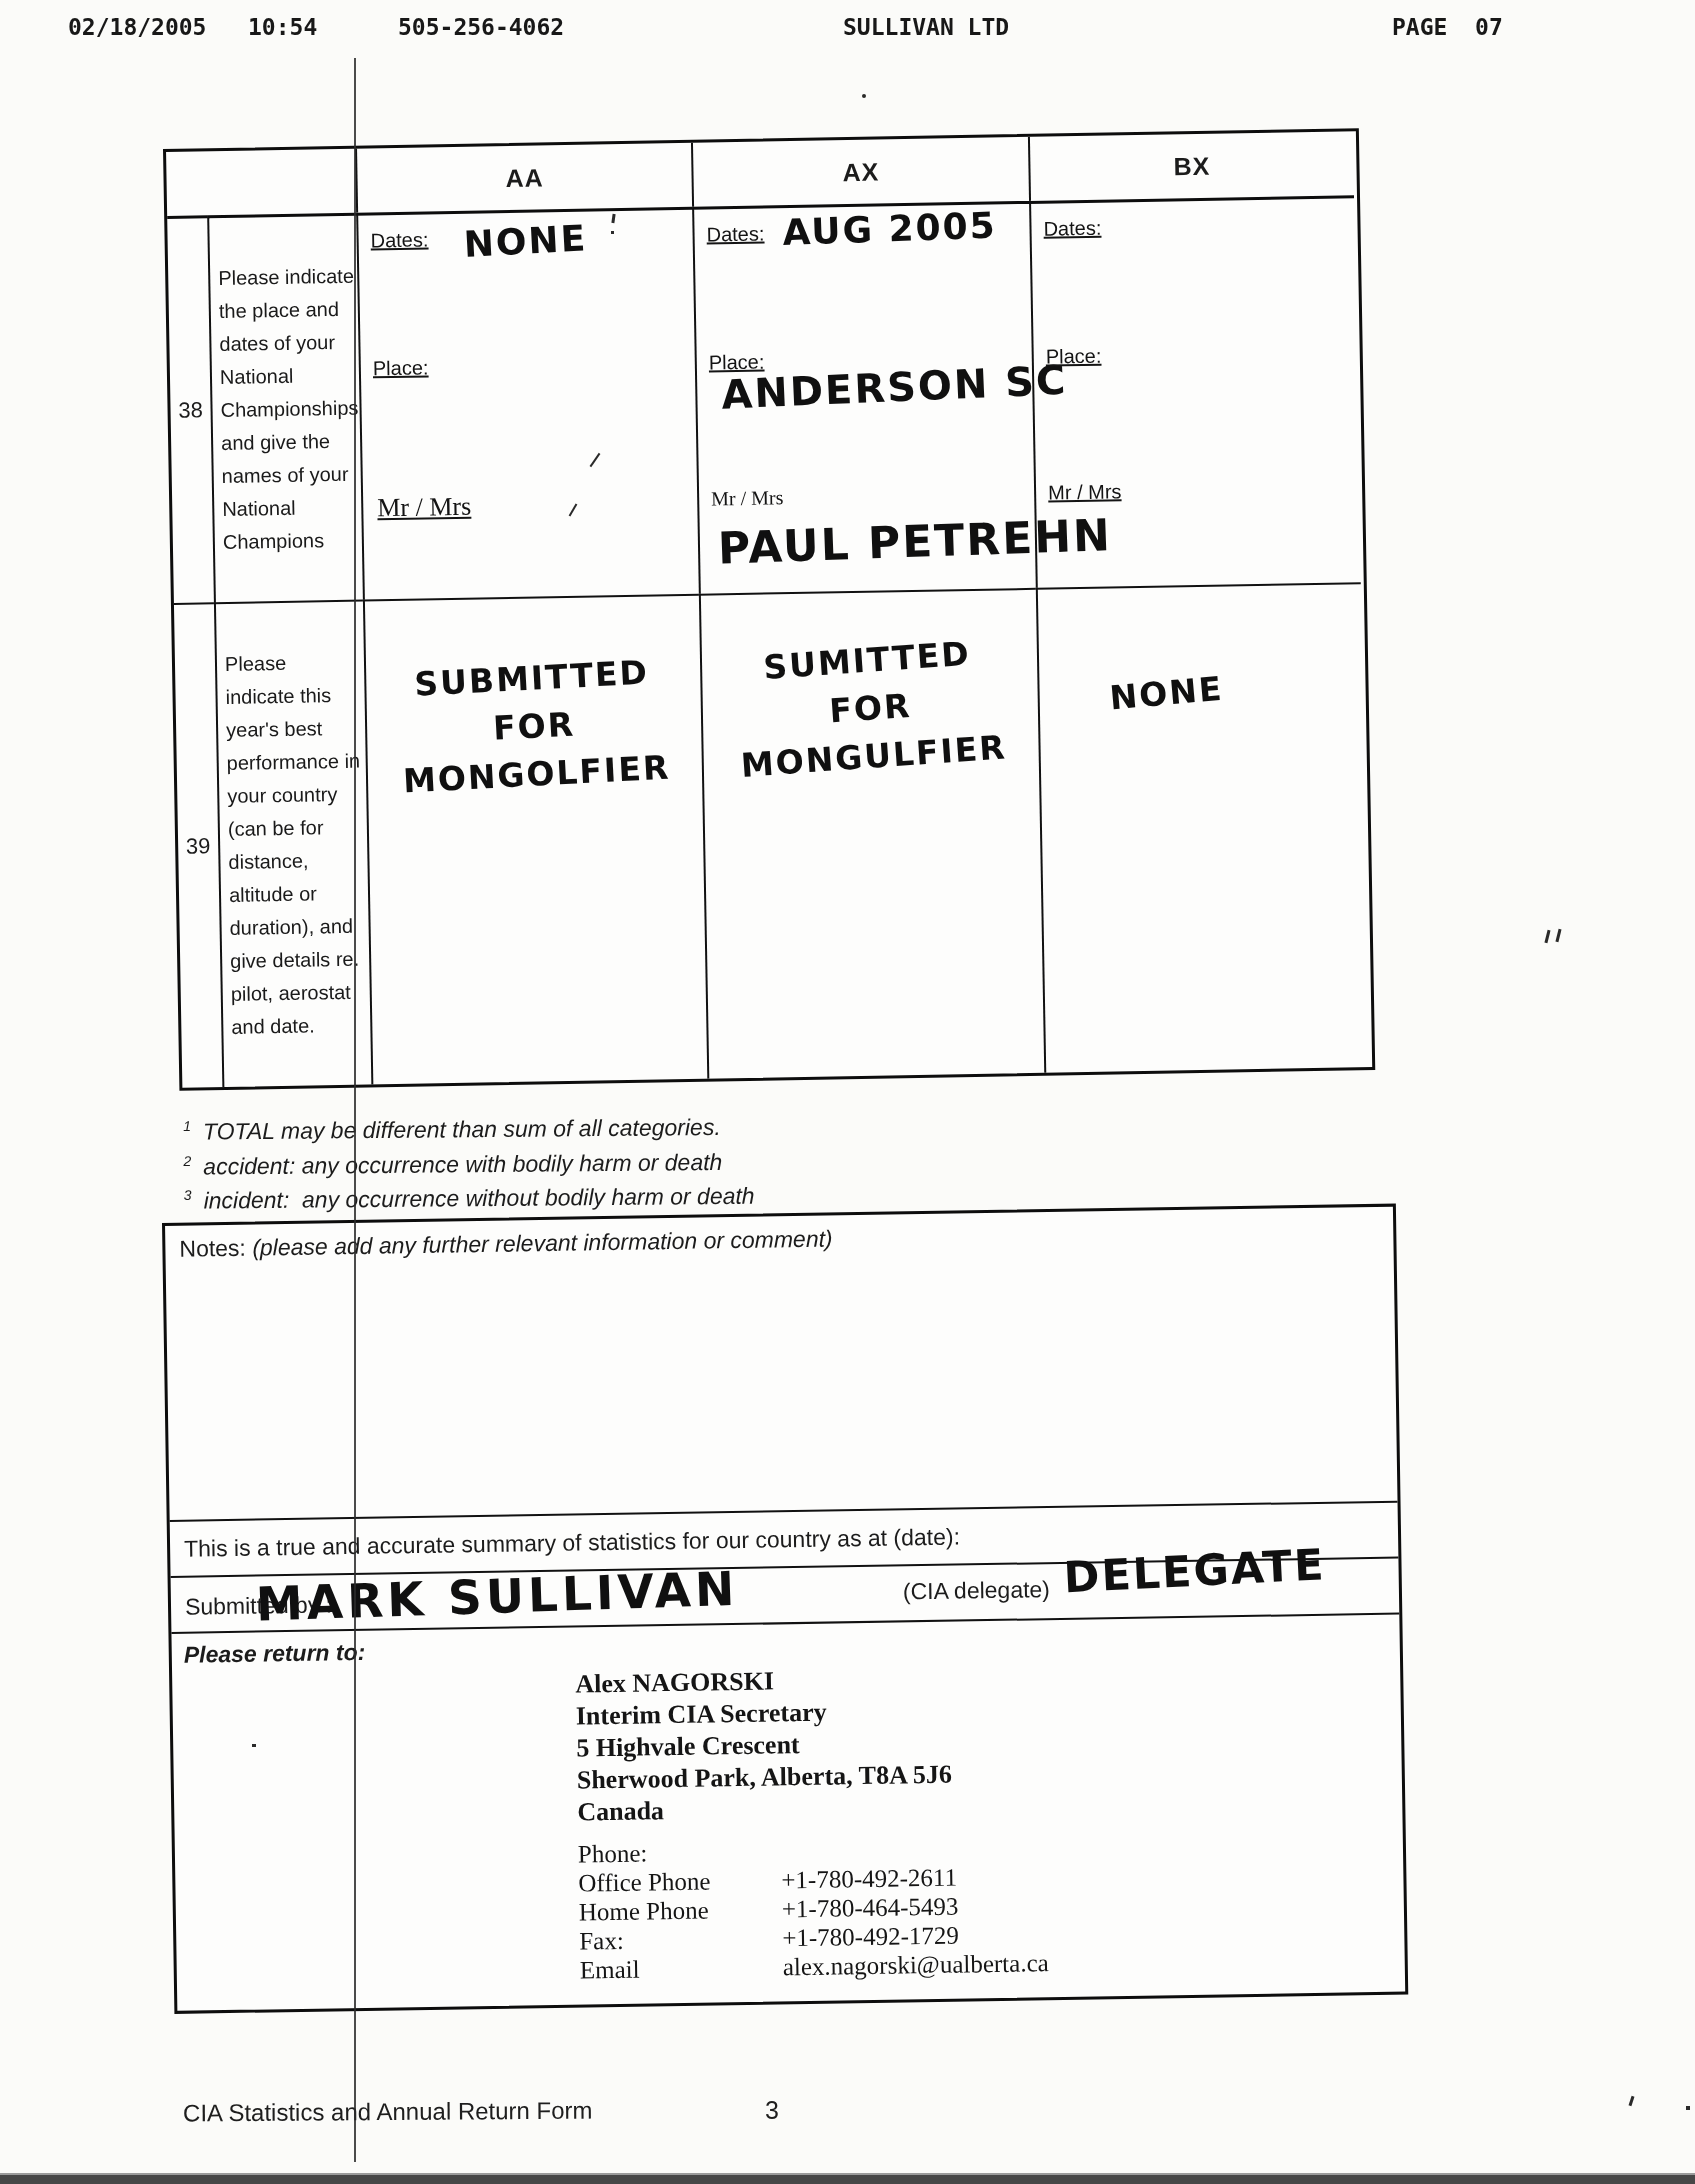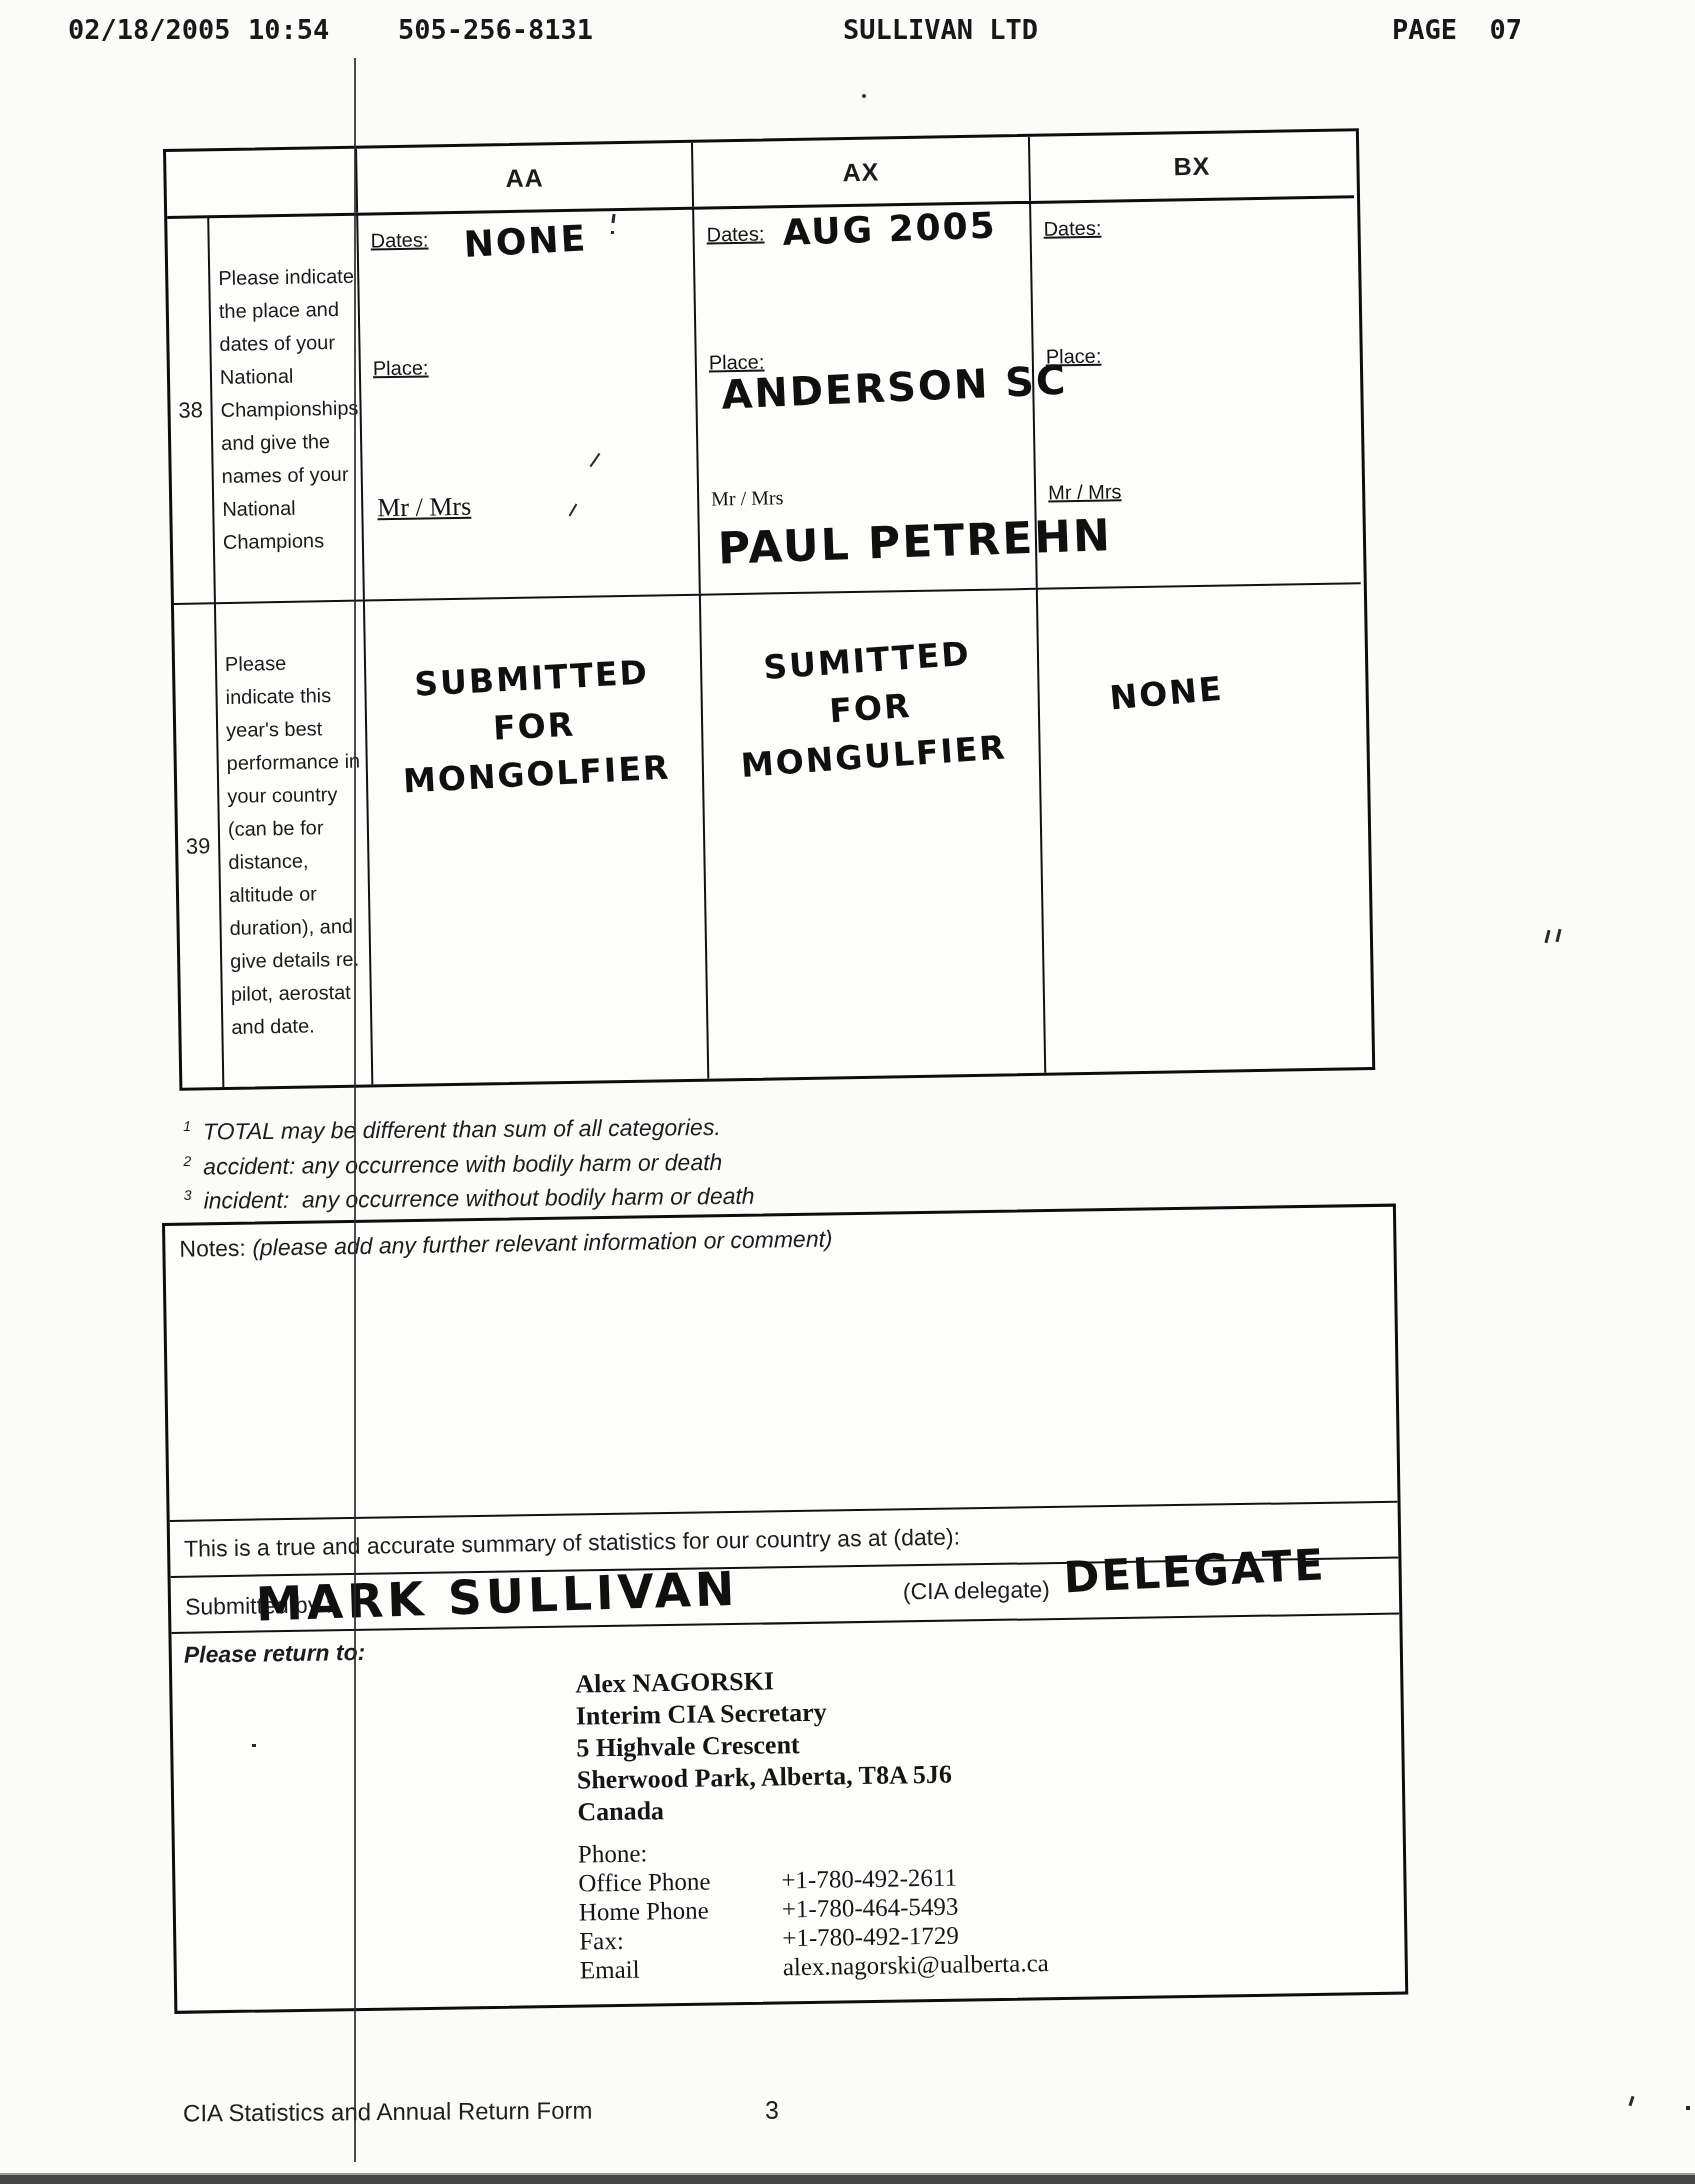--- a/index.html
+++ b/index.html
@@ -4,21 +4,21 @@
 <style>
   html,body{margin:0;padding:0;}
   body{
     width:1695px;height:2184px;position:relative;overflow:hidden;
     background:#fbfbf9;color:#1c1c1c;
     font-family:"Liberation Sans", sans-serif;
     -webkit-font-smoothing:none;
   }
   .abs{position:absolute;}
   
-  .fax{font-family:"DejaVu Sans Mono", monospace;font-weight:bold;font-size:27px;
+  .fax{font-family:"DejaVu Sans Mono", monospace;font-weight:bold;font-size:23px;
        color:#181818;white-space:pre;top:14px;}
   
   .fold{left:354px;top:58px;width:2px;height:2104px;background:#2b2b2b;opacity:.85;}
   .speck{position:absolute;background:#2a2a2a;}
   .strip{left:0;bottom:0;width:1695px;height:9px;background:#474747;}
   .strip-hi{left:0;bottom:9px;width:1695px;height:2px;background:#9b9b9b;}
   
   .formtable{
     left:163px;top:149px;width:1190px;
     transform:rotate(-1deg);transform-origin:0 0;
@@ -86,21 +86,21 @@
   
   .footer-title{left:183px;top:2098px;font-size:24px;color:#1e1e1e;
                 transform:rotate(-0.4deg);}
   .footer-page{left:765px;top:2096px;font-size:25px;color:#1e1e1e;}
 </style>
 </head>
 <body>
 
 <div class="abs fax" style="left:68px">02/18/2005</div>
 <div class="abs fax" style="left:248px">10:54</div>
-<div class="abs fax" style="left:398px">505-256-8131</div>
+<div class="abs fax" style="left:398px">505-256-4062</div>
 <div class="abs fax" style="left:843px">SULLIVAN LTD</div>
 <div class="abs fax" style="left:1392px">PAGE  07</div>
 
 <div class="abs formtable">
 
   <div class="t-cell" style="grid-column:1/3;grid-row:1;"></div>
   <div class="t-cell bl colhead" style="grid-column:3;grid-row:1;">AA</div>
   <div class="t-cell bl colhead" style="grid-column:4;grid-row:1;">AX</div>
   <div class="t-cell bl colhead" style="grid-column:5;grid-row:1;">BX</div>
 

